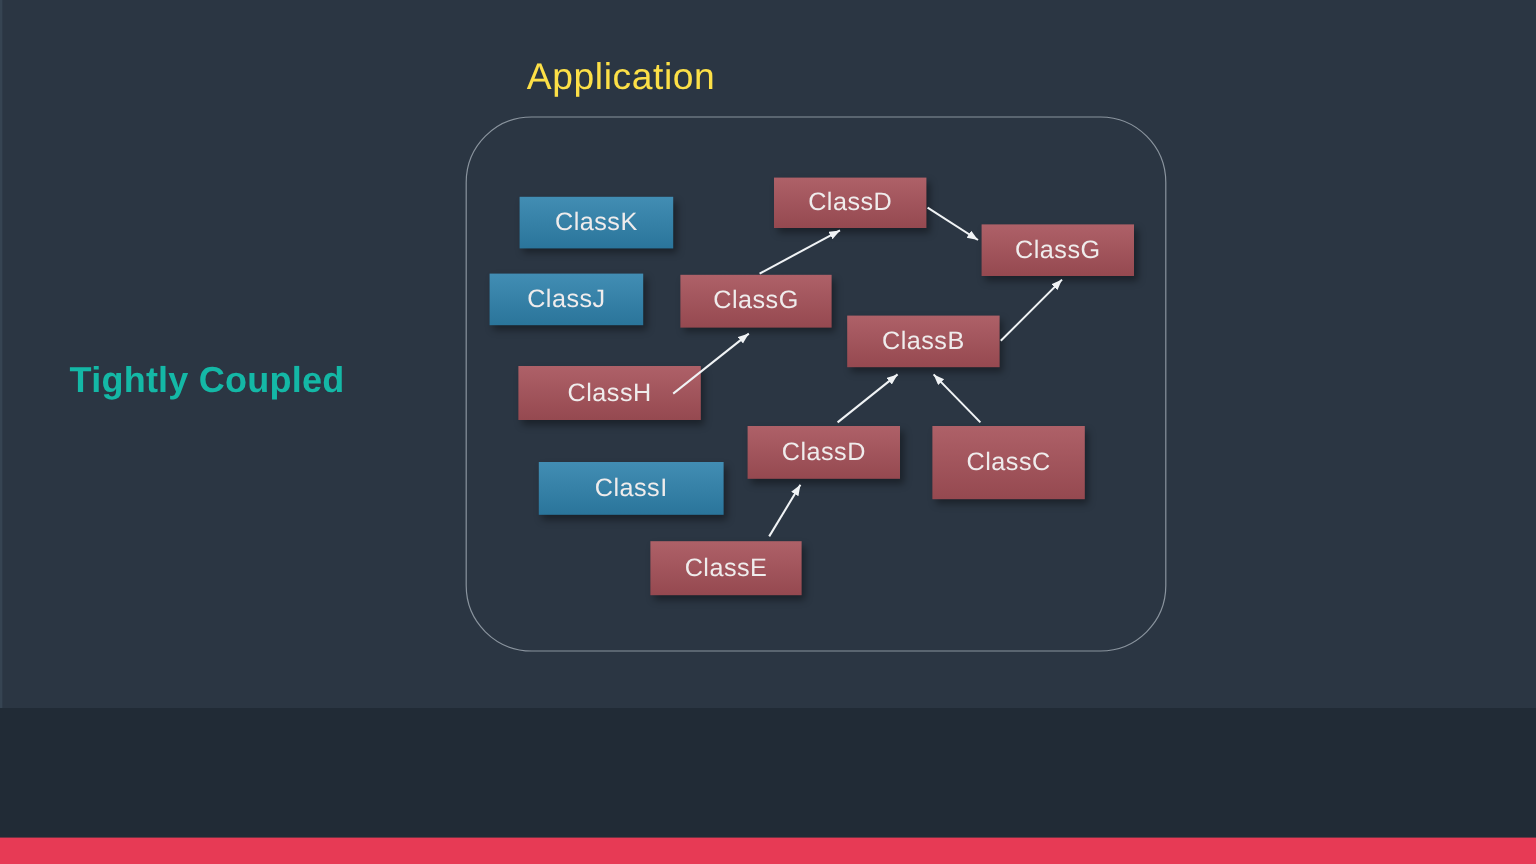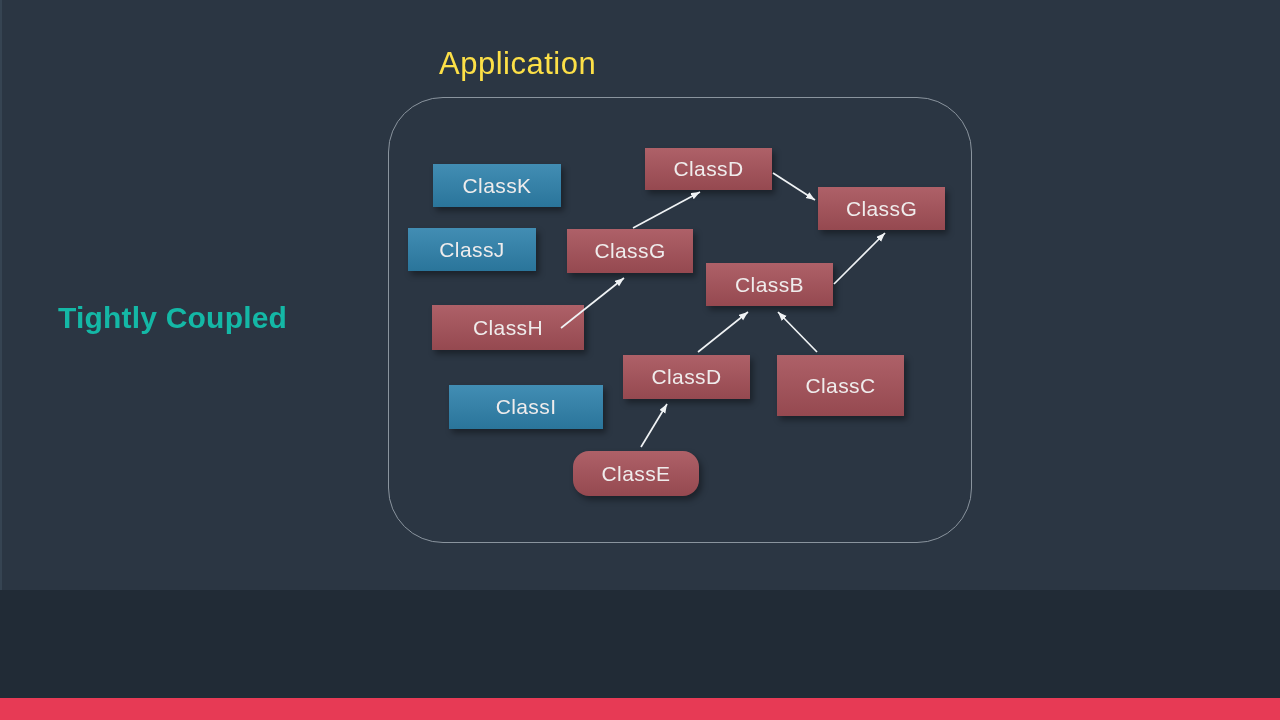--- a/index.html
+++ b/index.html
@@ -89,21 +89,21 @@
       </div>
       <div class="node node-red" style="left: 623px; top: 355px; width: 127px; height: 44px;">
         <span>ClassD</span>
       </div>
       <div class="node node-red" style="left: 777px; top: 355px; width: 127px; height: 61px;">
         <span>ClassC</span>
       </div>
       <div class="node node-blue" style="left: 449px; top: 385px; width: 154px; height: 44px;">
         <span>ClassI</span>
       </div>
-      <div class="node node-red" style="left: 573px; top: 451px; width: 126px; height: 45px; border-radius: 16px;">
+      <div class="node node-red" style="left: 542px; top: 451px; width: 126px; height: 45px;">
         <span>ClassE</span>
       </div>
     </div>
 
   <svg class="edges" id="edges-layer" xmlns="http://www.w3.org/2000/svg">
     <defs>
       <marker id="arrowhead" markerUnits="userSpaceOnUse" markerWidth="11" markerHeight="9" refX="9" refY="3.5" orient="auto">
         <path d="M0,0 L9,3.5 L0,7 Z" fill="#f0f3f5"></path>
       </marker>
     </defs>

